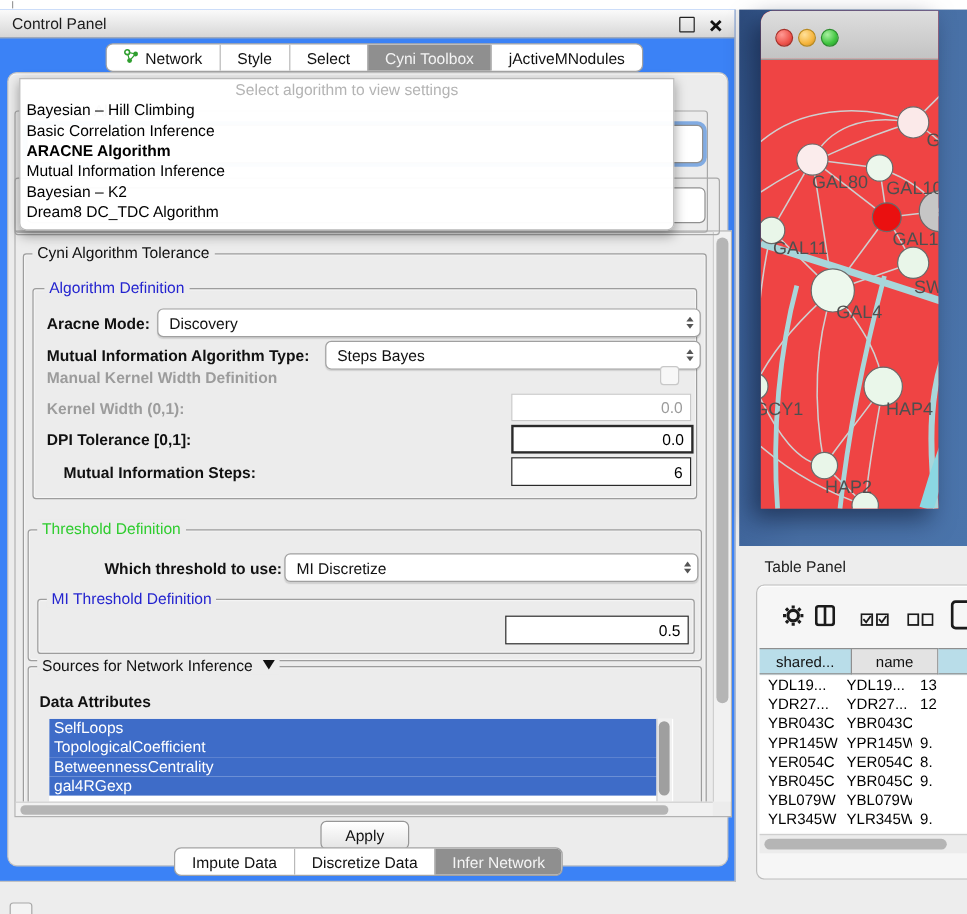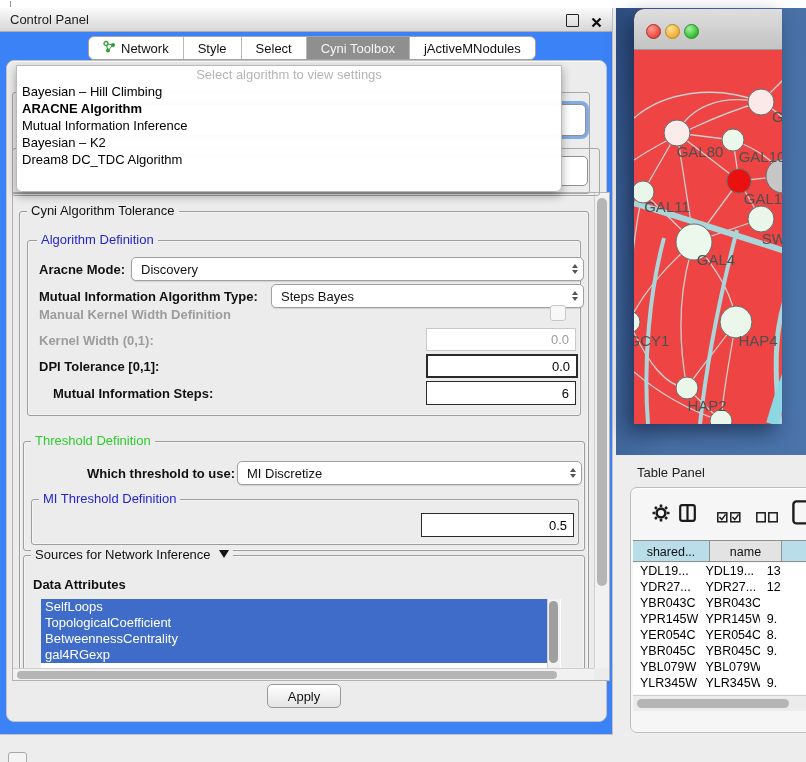--- a/index.html
+++ b/index.html
@@ -118,20 +118,21 @@
     <div class="frag-group" style="left:12px;top:84px;width:576px;height:100px;"></div>
     <span class="frag-legend" style="left:18px;top:77px;">Inference Algorithm</span>
     <div class="frag-combo frag-focus" style="left:22px;top:96px;width:562px;height:30px;"></div>
     <div class="frag-group" style="left:12px;top:140px;width:586px;height:46px;"></div>
     <div class="frag-combo" style="left:22px;top:148px;width:564px;height:28px;"></div>
 
     <div id="algo-popup">
       <span class="ph">Select algorithm to view settings</span>
       <ul>
           <li>Bayesian – Hill Climbing</li>
+          <li>Basic Correlation Inference</li>
           <li class="bold">ARACNE Algorithm</li>
           <li>Mutual Information Inference</li>
           <li>Bayesian – K2</li>
           <li>Dream8 DC_TDC Algorithm</li>
         </ul>
     </div>
 
     <div id="scrollpane">
 
       <div class="group" style="left:6px;top:18px;width:568px;height:462px;"></div>
@@ -216,20 +217,31 @@
       </div>
       <div class="sbar-h" style="left:0;top:475px;width:581px;height:12px;">
         <div class="thumb" style="left:4px;top:2px;width:540px;height:8px;"></div>
       </div>
     </div>
 
     <div id="apply-btn">
         <span>Apply</span>
       </div>
 
+    <div class="seg" style="left:145px;top:698px;">
+        <div class="tab">
+          <span>Impute Data</span>
+        </div>
+        <div class="tab">
+          <span>Discretize Data</span>
+        </div>
+        <div class="tab sel">
+          <span>Infer Network</span>
+        </div>
+      </div>
   </div>
 
   <div id="desktop"></div>
 
   <div id="netwin">
     <div id="netbar">
       <span class="light" style="left:12px;background:radial-gradient(circle at 35% 30%,#ff9a94,#ee544c 60%,#b8332c);border:1px solid #a62f28;"></span>
       <span class="light" style="left:31px;background:radial-gradient(circle at 35% 30%,#ffe09a,#f6b53d 60%,#c78c1f);border:1px solid #b8891f;"></span>
       <span class="light" style="left:50px;background:radial-gradient(circle at 35% 30%,#a9f0a0,#3ec43e 60%,#2a8f2c);border:1px solid #2b8c2d;"></span>
     </div>

